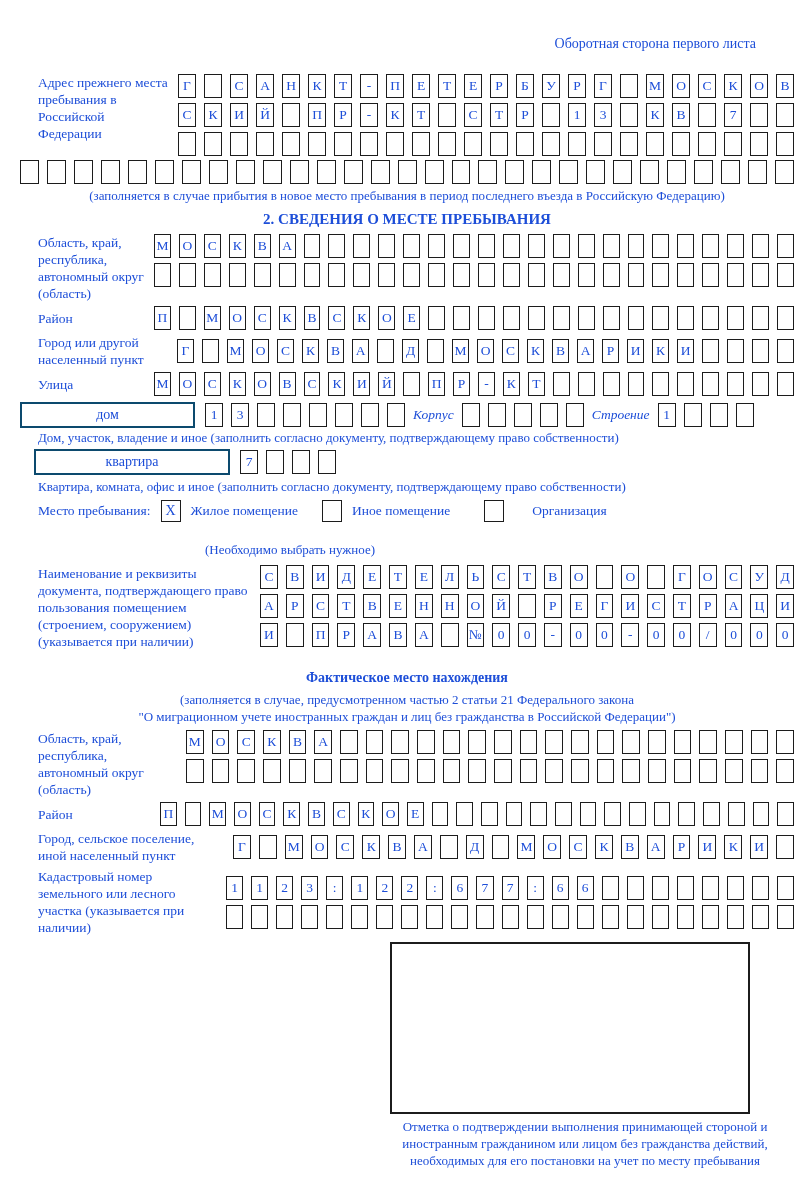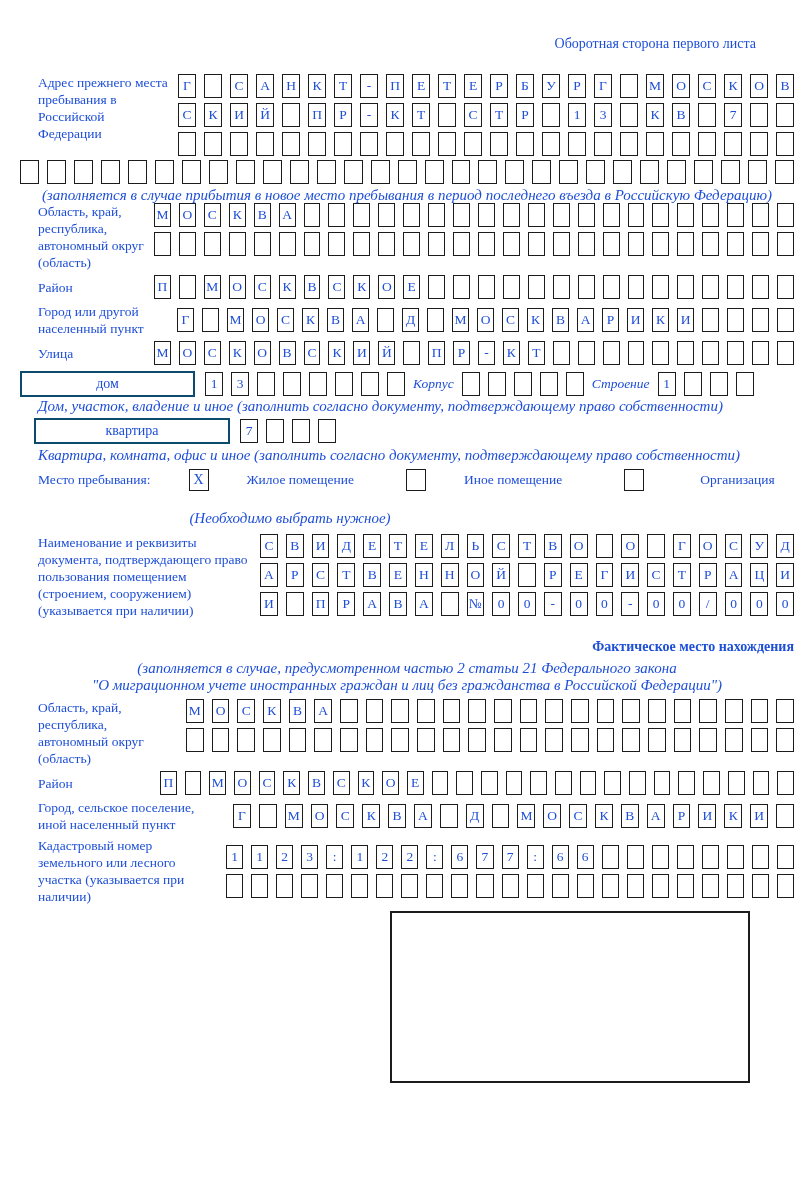--- a/index.html
+++ b/index.html
@@ -30,45 +30,45 @@
     display:flex; align-items:center; justify-content:center;
     font-size:13.5px; line-height:1;
   }
   .cells-fixed { flex:0 0 auto; }
   .cells-fixed .cell { flex:0 0 18px; }
 
   .w158 { width:158px; } .w134 { width:134px; } .w157 { width:157px; }
   .w240 { width:240px; } .w166 { width:166px; } .w140 { width:140px; }
   .w213 { width:213px; } .w206 { width:206px; }
 
-  .note { font-size:15px; line-height:15px;font-style:italic; }
+  .note { font-size:13px; line-height:15px; }
   .center { text-align:center; }
 
   .sec-title { text-align:center; font-weight:bold; font-size:15px; margin:8px 0 6px 0; }
-  .sub-title { text-align:right; font-weight:bold; font-size:14px; }
+  .sub-title { text-align:center; font-weight:bold; font-size:14px; }
 
   .mt2{margin-top:2px;} .mt4{margin-top:4px;} .mt6{margin-top:6px;} .mt8{margin-top:8px;}
   .mt20{margin-top:20px;} .mt22{margin-top:22px;}
 
   .inline-row { display:flex; align-items:center; }
   .widebox {
     border:2px solid #0c4a6e; height:26px;
     display:flex; align-items:center; justify-content:center;
     font-size:14px;
   }
   .widebox.dom { width:175px; }
   .widebox.kvart { width:196px; margin-left:14px; }
   .inline-label { padding:0 8px; white-space:nowrap;font-style:italic; }
 
   .chk {
     width:20px; height:22px; border:1.6px solid #1c1c1c;
     display:inline-flex; align-items:center; justify-content:center;
     font-size:14px; margin:0 10px;
   }
-  .stay-row { display:flex; align-items:center; margin-top:6px;gap:28px; }
+  .stay-row { display:flex; align-items:center; margin-top:6px; }
   .stay-note { margin-top:20px; margin-left:120px; width:300px; text-align:center; }
 
   .confirm-wrap { width:394px; margin-left:auto; margin-right:12px; margin-top:6px; }
   .confirm-box { width:360px; height:172px; border:2px solid #1c1c1c; margin-left:2px; background:#fff; }
   .confirm-caption { margin-top:4px; font-size:13px; line-height:17px; text-align:center; }
 </style>
 </head>
 <body>
 
 <div class="page">
@@ -184,20 +184,21 @@
       <span class="cell"></span>
       <span class="cell"></span>
       <span class="cell"></span>
       <span class="cell"></span>
       <span class="cell"></span>
       <span class="cell"></span>
       <span class="cell"></span>
     </div>
   <div class="note center mt4">(заполняется в случае прибытия в новое место пребывания в период последнего въезда в Российскую Федерацию)</div>
 
+  <div class="sec-title">2. СВЕДЕНИЯ О МЕСТЕ ПРЕБЫВАНИЯ</div>
 
   <div class="group">
     <div class="glabel w134">Область, край, республика, автономный округ (область)</div>
     <div class="grows">
       <div class="cellrow">
           <span class="cell filled">М</span>
           <span class="cell filled">О</span>
           <span class="cell filled">С</span>
           <span class="cell filled">К</span>
           <span class="cell filled">В</span>
@@ -659,15 +660,16 @@
           <span class="cell"></span>
           <span class="cell"></span>
           <span class="cell"></span>
           <span class="cell"></span>
         </div>
     </div>
   </div>
 
   <div class="confirm-wrap">
     <div class="confirm-box"></div>
+    <div class="confirm-caption">Отметка о подтверждении выполнения принимающей стороной и иностранным гражданином или лицом без гражданства действий, необходимых для его постановки на учет по месту пребывания</div>
   </div>
 
 </div>
 
 </body></html>

